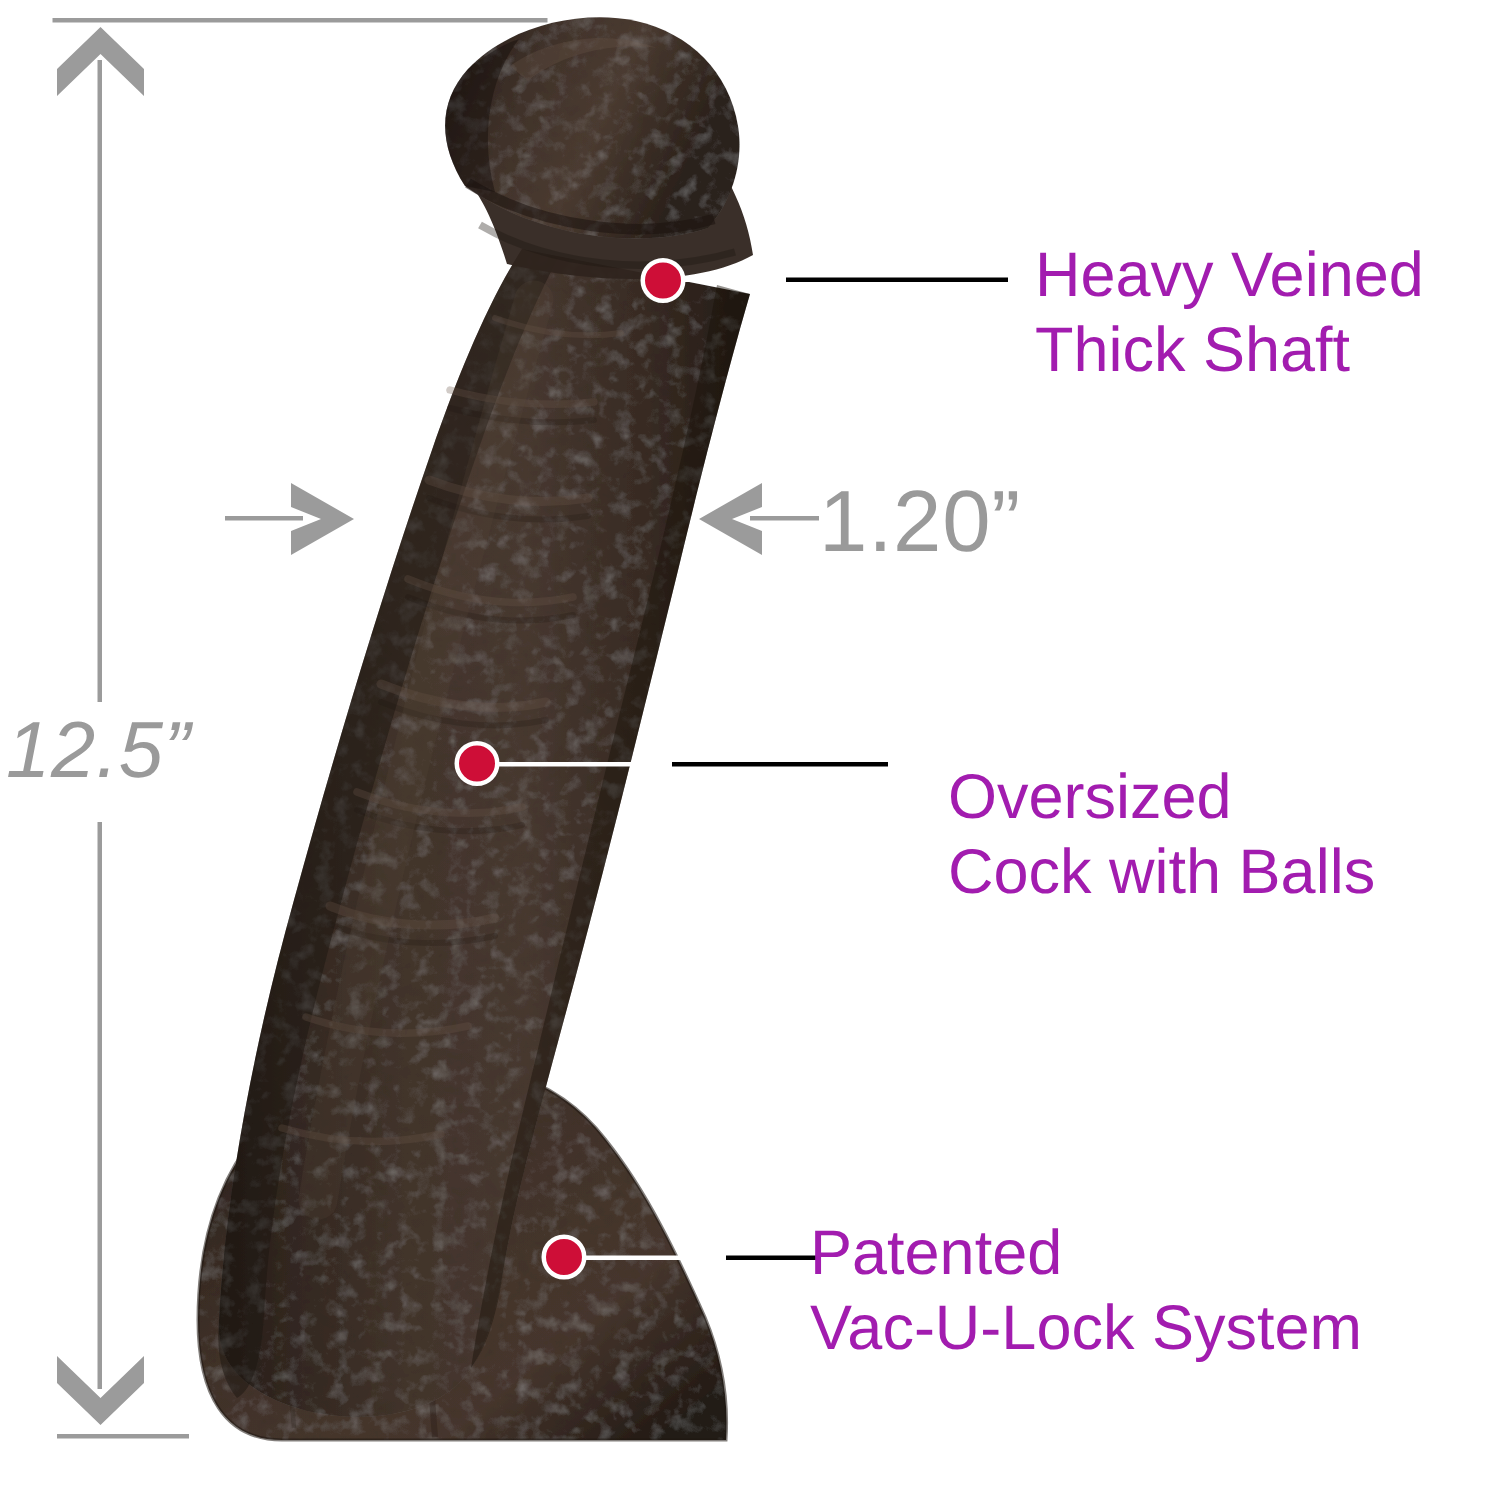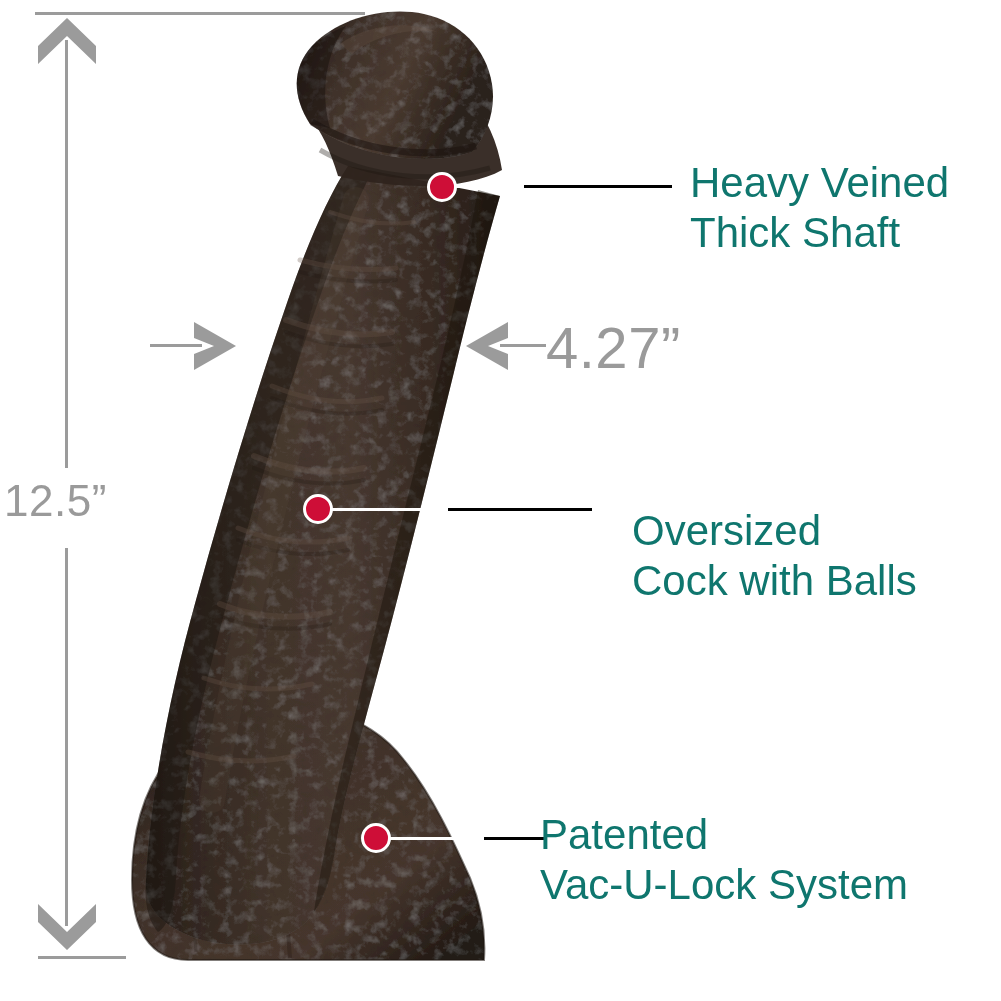--- a/index.html
+++ b/index.html
@@ -26,22 +26,23 @@
     position: absolute;
     color: #9a9a9a;
     font-family: "Liberation Sans", sans-serif;
     font-weight: 300;
     white-space: nowrap;
     letter-spacing: 0.5px;
   }
   #height-label {
     left: 4px;
     top: 462px;
-    font-size: 44px;
+    font-size: 53px;
     line-height: 78px;
+    font-style: italic;
   }
   #width-label {
     left: 546px;
     top: 313px;
     font-size: 58px;
     line-height: 70px;
   }
 
   
   .chev { position: absolute; }
@@ -70,21 +71,21 @@
   .leader {
     position: absolute;
     height: 3px;
     z-index: 5;
   }
   .leader.on-dark { background: #ffffff; }
   .leader.on-light { background: #000000; }
 
   .callout-text {
     position: absolute;
-    color: #0f766e;
+    color: #a21caf;
     font-family: "Liberation Sans", sans-serif;
     font-size: 42px;
     line-height: 50px;
     white-space: pre-line;
     z-index: 7;
   }
 </style>
 </head>
 <body>
 
@@ -282,21 +283,21 @@
     <svg class="chev" style="left:192px; top:320px;" width="48" height="52" viewBox="0 0 48 52">
       <path d="M 2,2 L 44,26 L 2,50 L 2,34 L 22,26 L 2,18 Z" fill="#9b9b9b"></path>
     </svg>
 
     <svg class="chev" style="left:462px; top:320px;" width="48" height="52" viewBox="0 0 48 52">
       <path d="M 46,2 L 4,26 L 46,50 L 46,34 L 26,26 L 46,18 Z" fill="#9b9b9b"></path>
     </svg>
 
     <div class="dim-rule" style="left:500px; top:344px; width:46px; height:3px;"></div>
 
-    <div class="dim-text" id="width-label">4.27”</div>
+    <div class="dim-text" id="width-label">1.20”</div>
   </div>
 
   <div>
     <div class="leader on-dark" style="left:448px; top:185px; width:76px;"></div>
     <div class="leader on-light" style="left:524px; top:185px; width:148px;"></div>
     <div class="callout-dot" style="left:427px; top:172px;"></div>
     <div class="callout-text" style="left:690px; top:158px;">Heavy Veined
 Thick Shaft</div>
   </div>
 

